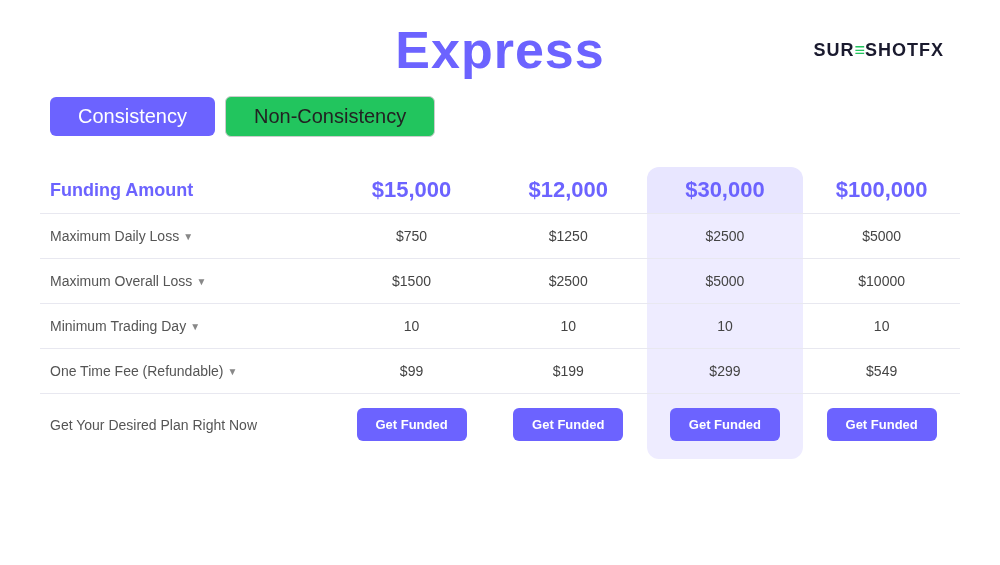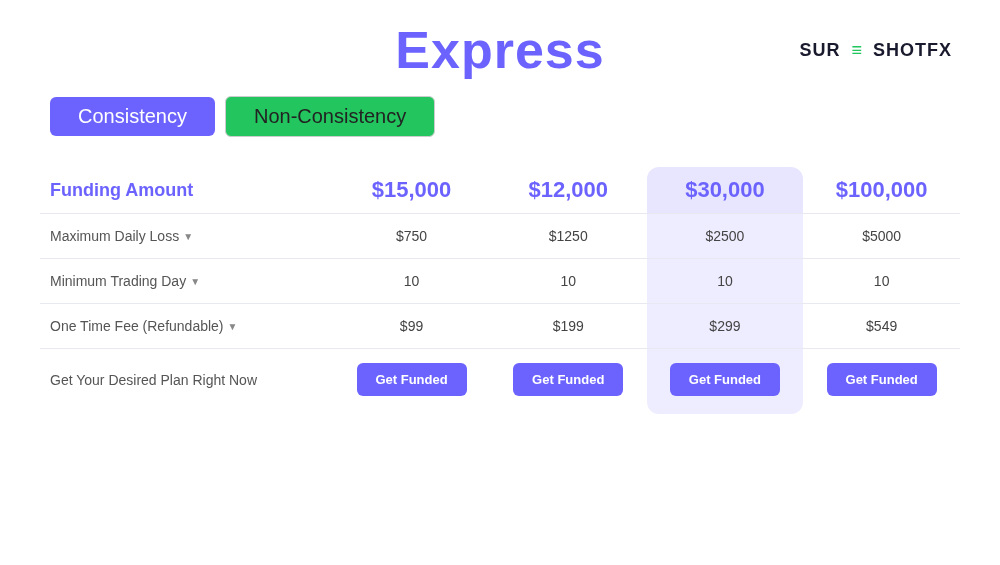--- a/index.html
+++ b/index.html
@@ -31,26 +31,26 @@
     .page-title {
       font-size: 52px;
       font-weight: 800;
       color: #6c63ff;
       text-align: center;
       letter-spacing: 1px;
     }
 
     .logo-area {
       position: absolute;
-      right: 8px;
+      right: 16px;
       top: 50%;
       transform: translateY(-50%);
       display: flex;
       align-items: flex-end;
-      gap: 11px;
+      gap: 0;
     }
 
     .logo-text {
       font-size: 18px;
       font-weight: 800;
       color: #1a1a2e;
       letter-spacing: 1px;
     }
 
     .logo-equal {
@@ -245,20 +245,32 @@
     </span>
           </td>
           <td class="value-cell">$750</td>
           <td class="value-cell">$1250</td>
           <td class="value-cell highlighted">$2500</td>
           <td class="value-cell">$5000</td>
         </tr>
         <tr class="data-row">
           <td class="row-label-td">
             <span class="label-with-chevron">
+      <span>Maximum Overall Loss</span>
+      <span class="chevron-down">▼</span>
+    </span>
+          </td>
+          <td class="value-cell">$1500</td>
+          <td class="value-cell">$2500</td>
+          <td class="value-cell highlighted">$5000</td>
+          <td class="value-cell">$10000</td>
+        </tr>
+        <tr class="data-row">
+          <td class="row-label-td">
+            <span class="label-with-chevron">
       <span>Minimum Trading Day</span>
       <span class="chevron-down">▼</span>
     </span>
           </td>
           <td class="value-cell">10</td>
           <td class="value-cell">10</td>
           <td class="value-cell highlighted">10</td>
           <td class="value-cell">10</td>
         </tr>
         <tr class="data-row">

